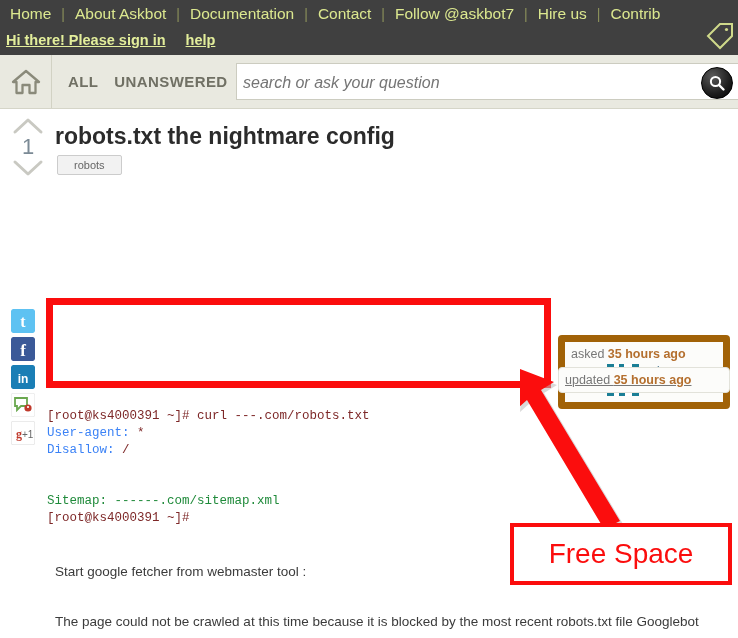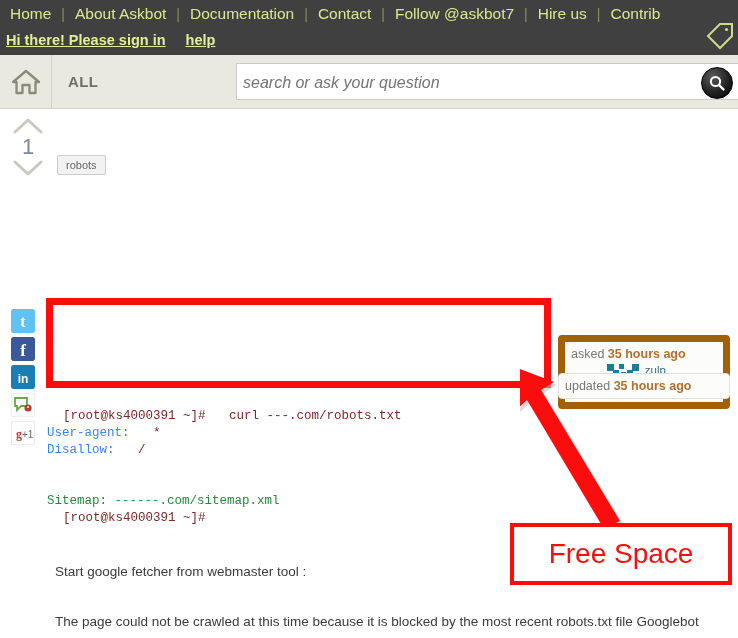--- a/index.html
+++ b/index.html
@@ -187,21 +187,21 @@
     position: absolute;
     left: 57px;
     top: 46px;
   }
   .tag {
     display: inline-block;
     background: #f2f2f2;
     border: 1px solid #ccc;
     color: #666;
     font-size: 11px;
-    padding: 3px 8px;
+    padding: 3px 16px;
     border-radius: 2px;
     text-align: center;
   }
 
   
   #red-rect {
     position: absolute;
     left: 46px;
     top: 189px;
     width: 505px;
@@ -253,44 +253,45 @@
     width: 6px; height: 6px;
     background: #d4a017;
     border-radius: 50%;
     margin: 0 2px 1px 2px;
     vertical-align: middle;
   }
   .karma .b2 { color: #9b9b9b; }
   #updated-card {
     position: absolute;
     left: 558px;
-    top: 264px;
+    top: 258px;
     width: 172px;
     background: #fcfcfa;
     border: 1px solid #e2e2da;
     border-radius: 4px;
     padding: 5px 6px;
     box-sizing: border-box;
     font-size: 12.5px;
     color: #777;
+    text-decoration: underline;
   }
   #updated-card b { color: #b46f2e; font-weight: bold; }
 
   
   #codeblock {
     position: absolute;
     left: 47px;
     top: 286px;
     width: 646px;
     font-family: "Liberation Mono", monospace;
     font-size: 12.5px;
     line-height: 17px;
     white-space: pre;
   }
-  .c-prompt { color: #7d2727; margin-left: 16px; }
+  .c-prompt { color: #7d2727; }
   .c-purple { color: #3b82f6; }
   .c-green  { color: #1f8a3a; }
 
   
   .para {
     position: absolute;
     left: 55px;
     width: 645px;
     font-size: 13.5px;
     line-height: 21px;
@@ -346,20 +347,21 @@
 </div>
 
 <div id="sec-bar">
   <div id="home-btn">
     <svg width="30" height="28" viewBox="0 0 30 28">
       <path d="M15 3 L28 14 L24.5 14 L24.5 25 L18.5 25 L18.5 17 L11.5 17 L11.5 25 L5.5 25 L5.5 14 L2 14 Z" fill="none" stroke="#8a8a7a" stroke-width="2.3" stroke-linejoin="round"></path>
     </svg>
   </div>
   <div id="scope-tabs">
     <a href="#" class="scope">ALL</a>
+    <a href="#" class="scope">UNANSWERED</a>
   </div>
   <div id="search-wrap">
     <input id="search-input" type="text" placeholder="search or ask your question" style="">
     <div id="search-btn">
       <svg width="18" height="18" viewBox="0 0 18 18">
         <circle cx="7.5" cy="7.5" r="4.6" fill="none" stroke="#fff" stroke-width="2"></circle>
         <line x1="11" y1="11" x2="15.5" y2="15.5" stroke="#fff" stroke-width="2.4" stroke-linecap="round"></line>
       </svg>
     </div>
   </div>
@@ -396,20 +398,21 @@
       <circle cx="17" cy="15" r="3.6" fill="#c0392b"></circle>
       <circle cx="17" cy="14" r="1.1" fill="#fff"></circle>
     </svg>
     <svg class="social-icon" viewBox="0 0 24 24">
       <rect width="24" height="24" rx="2" fill="#ffffff" stroke="#d8d8d8"></rect>
       <text x="5" y="17" font-size="12" font-family="Liberation Serif, serif" fill="#c0392b" font-weight="bold">g</text>
       <text x="11" y="17" font-size="10" font-family="Liberation Sans, sans-serif" fill="#666">+1</text>
     </svg>
   </div>
 
+  <h1 id="q-title">robots.txt the nightmare config</h1>
   <div id="tag-list">
     <span class="tag">robots</span>
   </div>
 
   <div id="red-rect"></div>
 
   <div id="asked-card">
     <div class="when"><span>asked </span><b>35 hours ago</b></div>
     <div class="userinfo">
       <svg id="avatar" viewBox="0 0 32 32">

